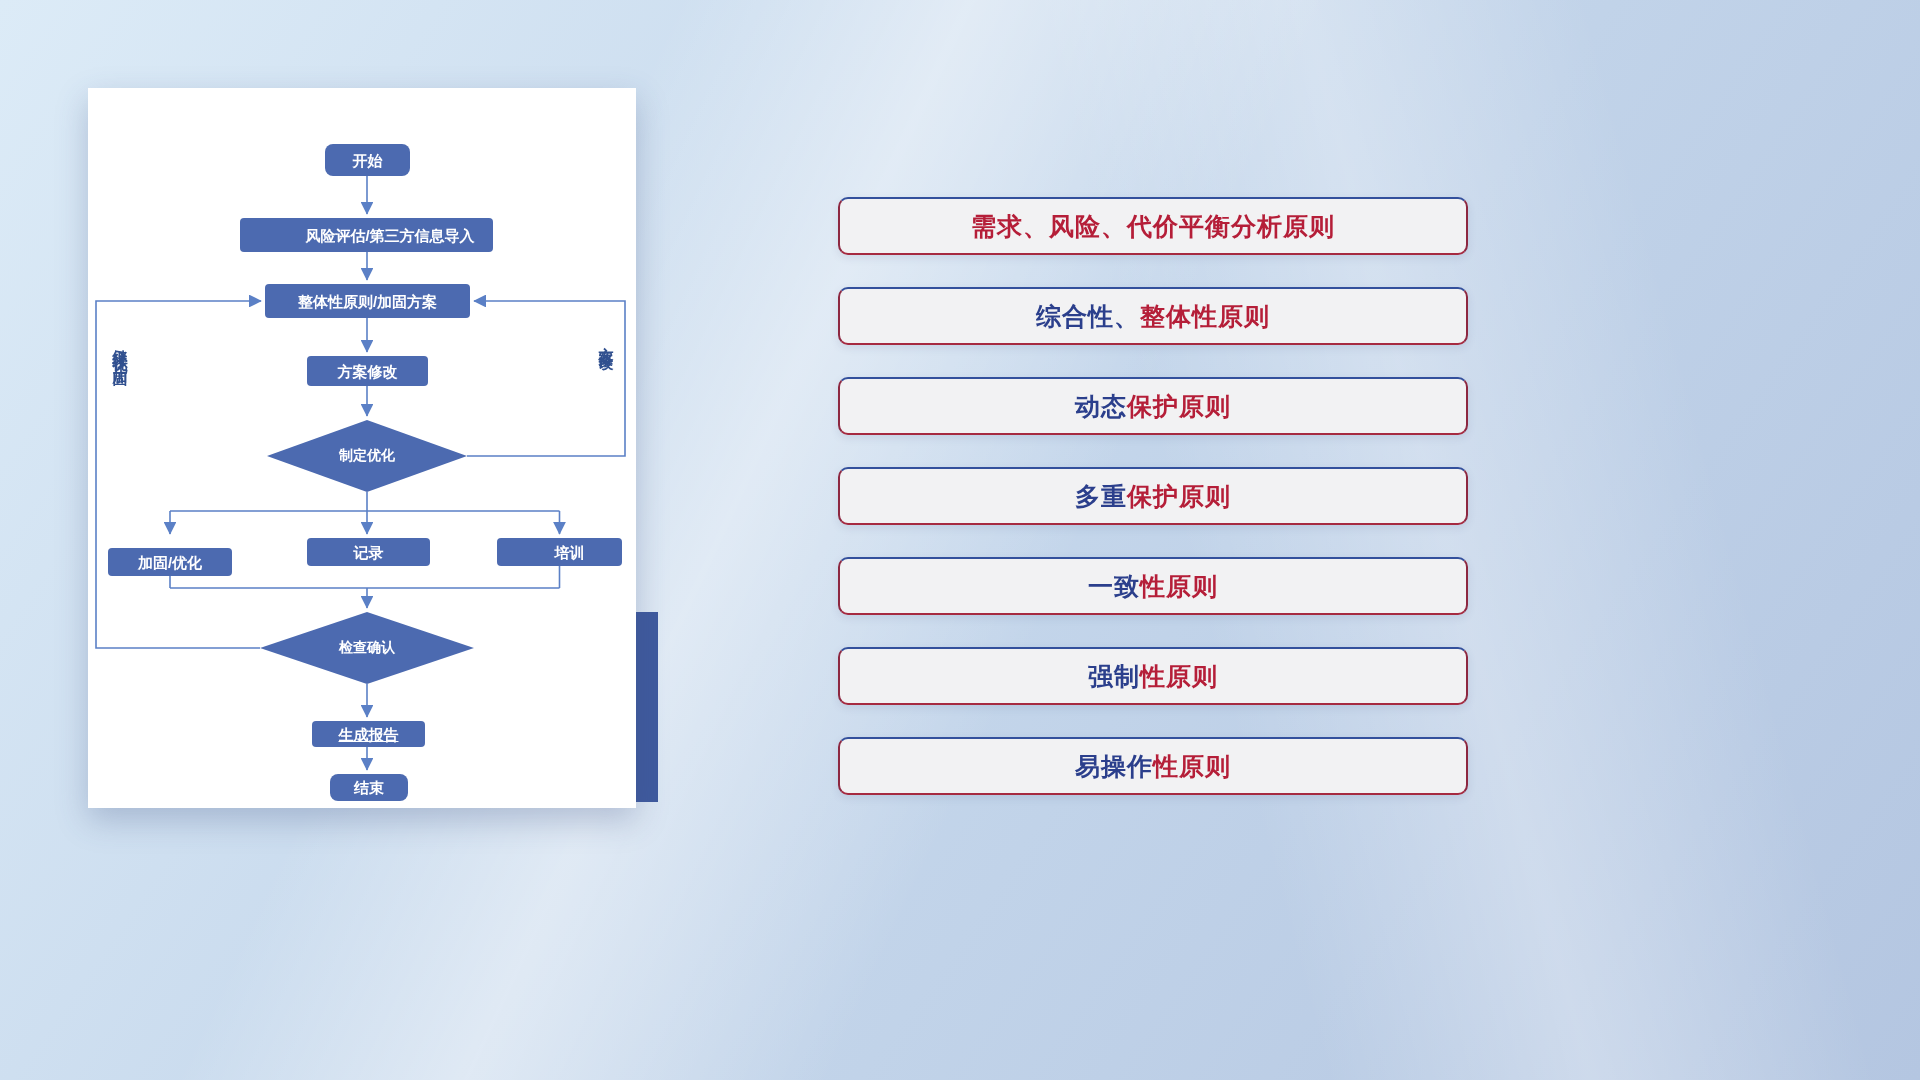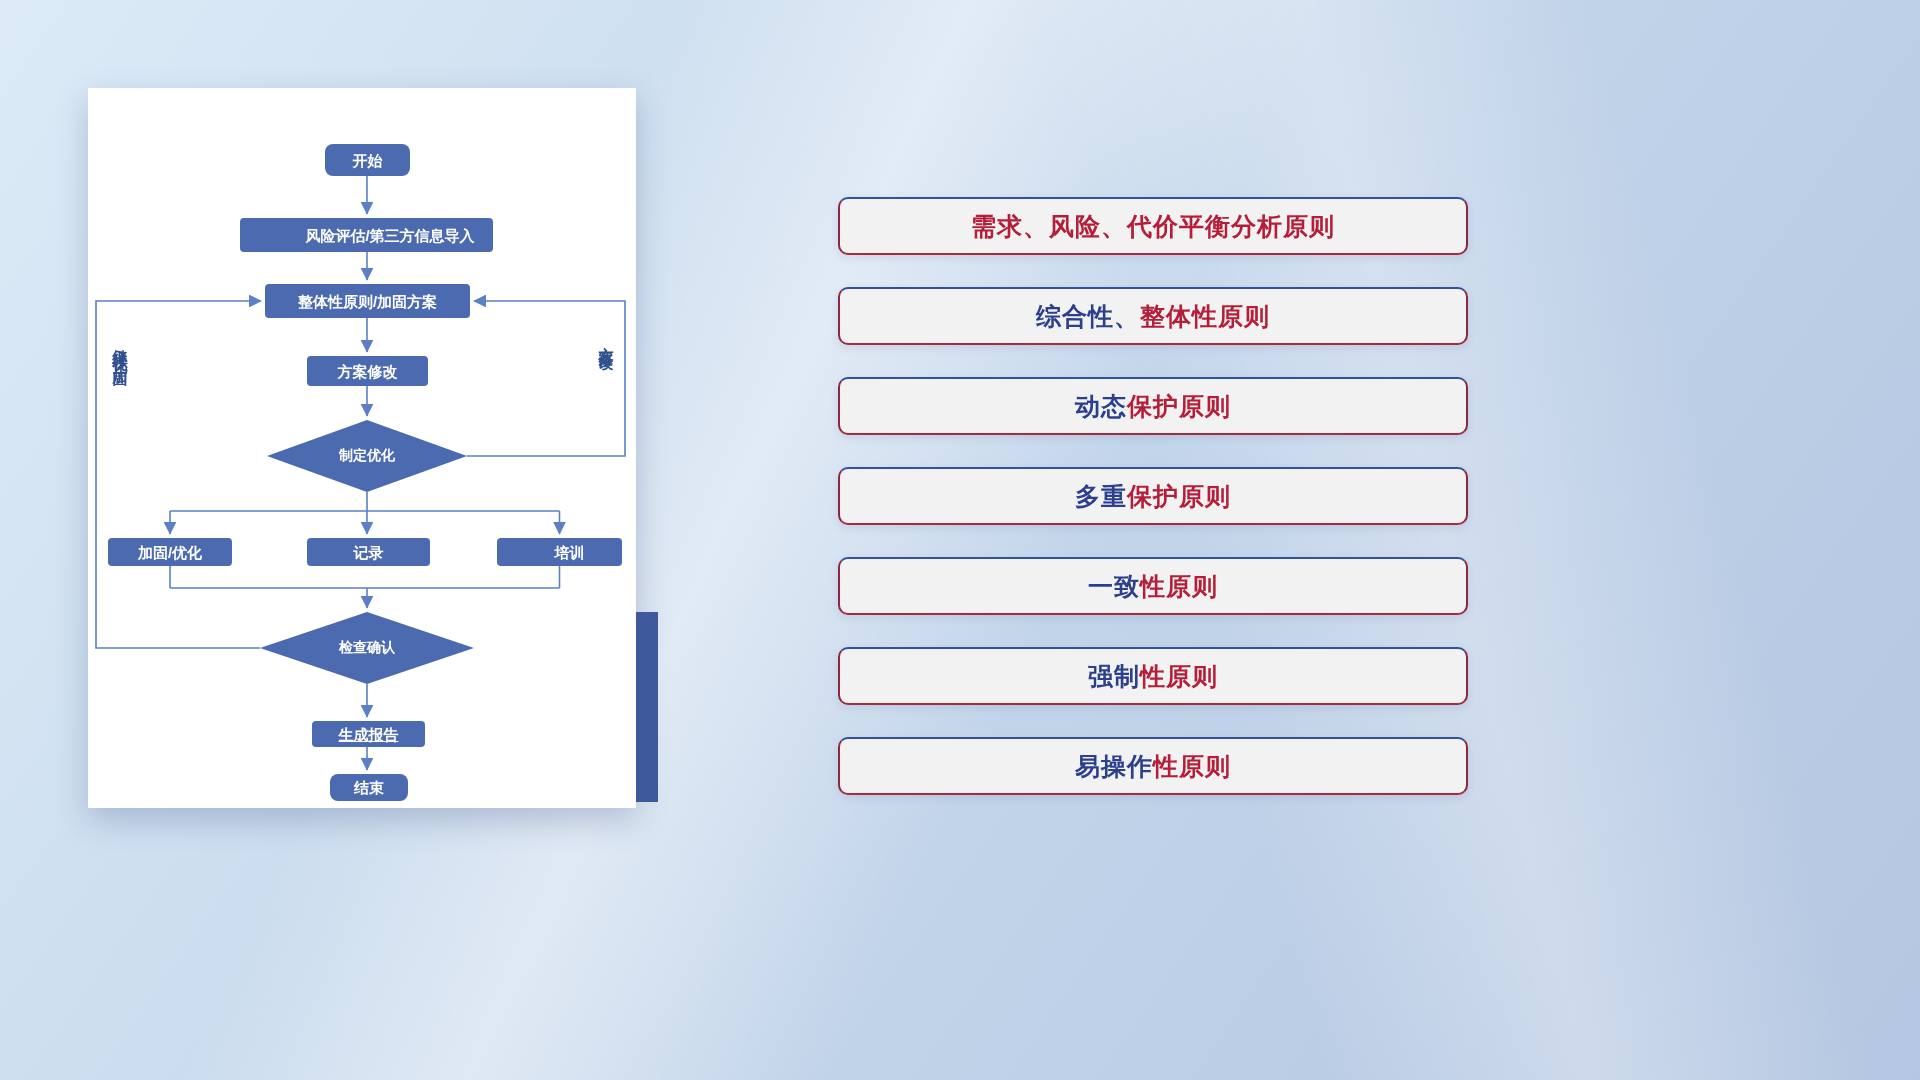--- a/index.html
+++ b/index.html
@@ -38,21 +38,21 @@
     position:absolute;background:var(--node-fill);color:var(--node-text);
     display:flex;align-items:center;justify-content:center;
     font-size:15px;font-weight:bold;border-radius:4px;line-height:1;z-index:3;
     white-space:nowrap;
   }
   .fc-node.pill{border-radius:8px;}
   .n-start   {left:237px;top:56px; width:85px; height:32px;}
   .n-risk    {left:152px;top:130px;width:253px;height:34px;padding-left:47px;}
   .n-plan    {left:177px;top:196px;width:205px;height:34px;}
   .n-submit  {left:219px;top:268px;width:121px;height:30px;}
-  .n-harden  {left:20px; top:450px;width:124px;height:28px;}
+  .n-harden  {left:20px; top:460px;width:124px;height:28px;}
   .n-record  {left:219px;top:450px;width:123px;height:28px;}
   .n-training{left:409px;top:450px;width:125px;height:28px;padding-left:20px;}
   .n-report  {left:224px;top:633px;width:113px;height:26px;text-decoration:underline;}
   .n-end     {left:242px;top:686px;width:78px; height:27px;}
   .diamond-label{
     position:absolute;width:160px;height:28px;z-index:4;
     display:flex;align-items:center;justify-content:center;
     color:var(--node-text);font-size:14px;font-weight:bold;pointer-events:none;white-space:nowrap;
   }
   .dl-owner{left:199px;top:354px;}

